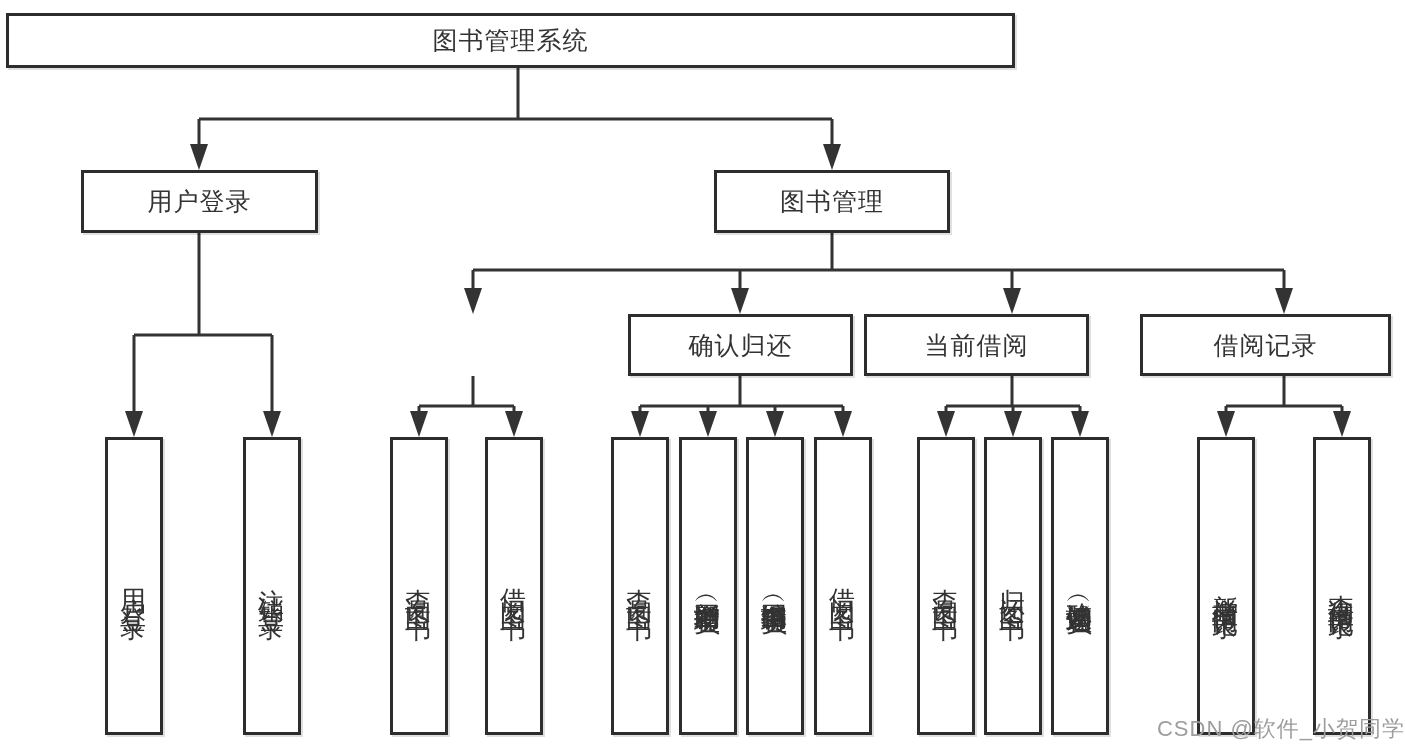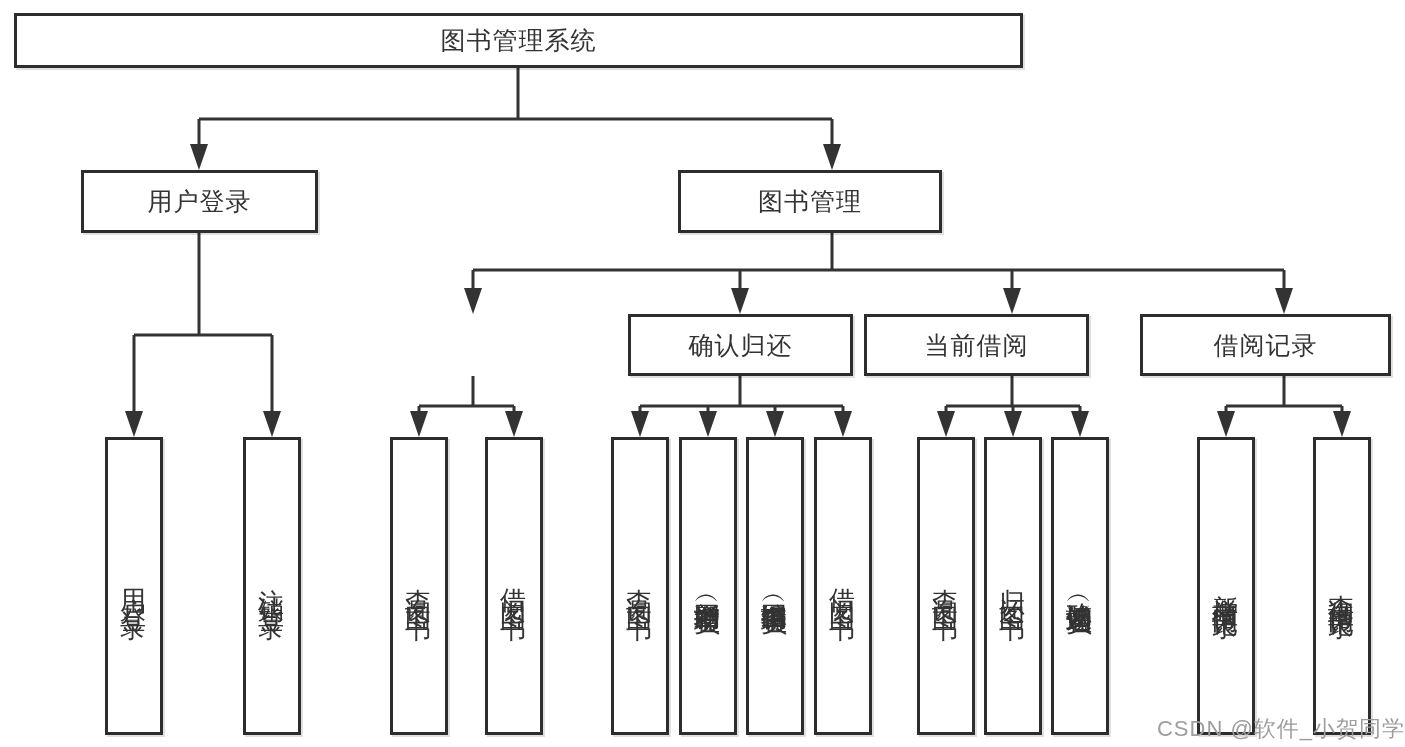--- a/index.html
+++ b/index.html
@@ -81,28 +81,28 @@
       <polygon points="766,411 784,411 775,437"></polygon>
       <polygon points="834,411 852,411 843,437"></polygon>
       <polygon points="937,411 955,411 946,437"></polygon>
       <polygon points="1004,411 1022,411 1013,437"></polygon>
       <polygon points="1071,411 1089,411 1080,437"></polygon>
       <polygon points="1217,411 1235,411 1226,437"></polygon>
       <polygon points="1333,411 1351,411 1342,437"></polygon>
     </g>
   </svg>
 
-  <div class="node" style="left:14px;top:13px;width:1009px;height:55px;">
+  <div class="node" style="left:6px;top:13px;width:1009px;height:55px;">
     <span class="lbl">图书管理系统</span>
   </div>
 
   <div class="node" style="left:81px;top:170px;width:237px;height:63px;">
     <span class="lbl">用户登录</span>
   </div>
-  <div class="node" style="left:678px;top:170px;width:264px;height:63px;">
+  <div class="node" style="left:714px;top:170px;width:236px;height:63px;">
     <span class="lbl">图书管理</span>
   </div>
 
   <div class="node" style="left:628px;top:314px;width:225px;height:62px;">
     <span class="lbl">确认归还</span>
   </div>
   <div class="node" style="left:864px;top:314px;width:225px;height:62px;">
     <span class="lbl">当前借阅</span>
   </div>
   <div class="node" style="left:1140px;top:314px;width:251px;height:62px;">

